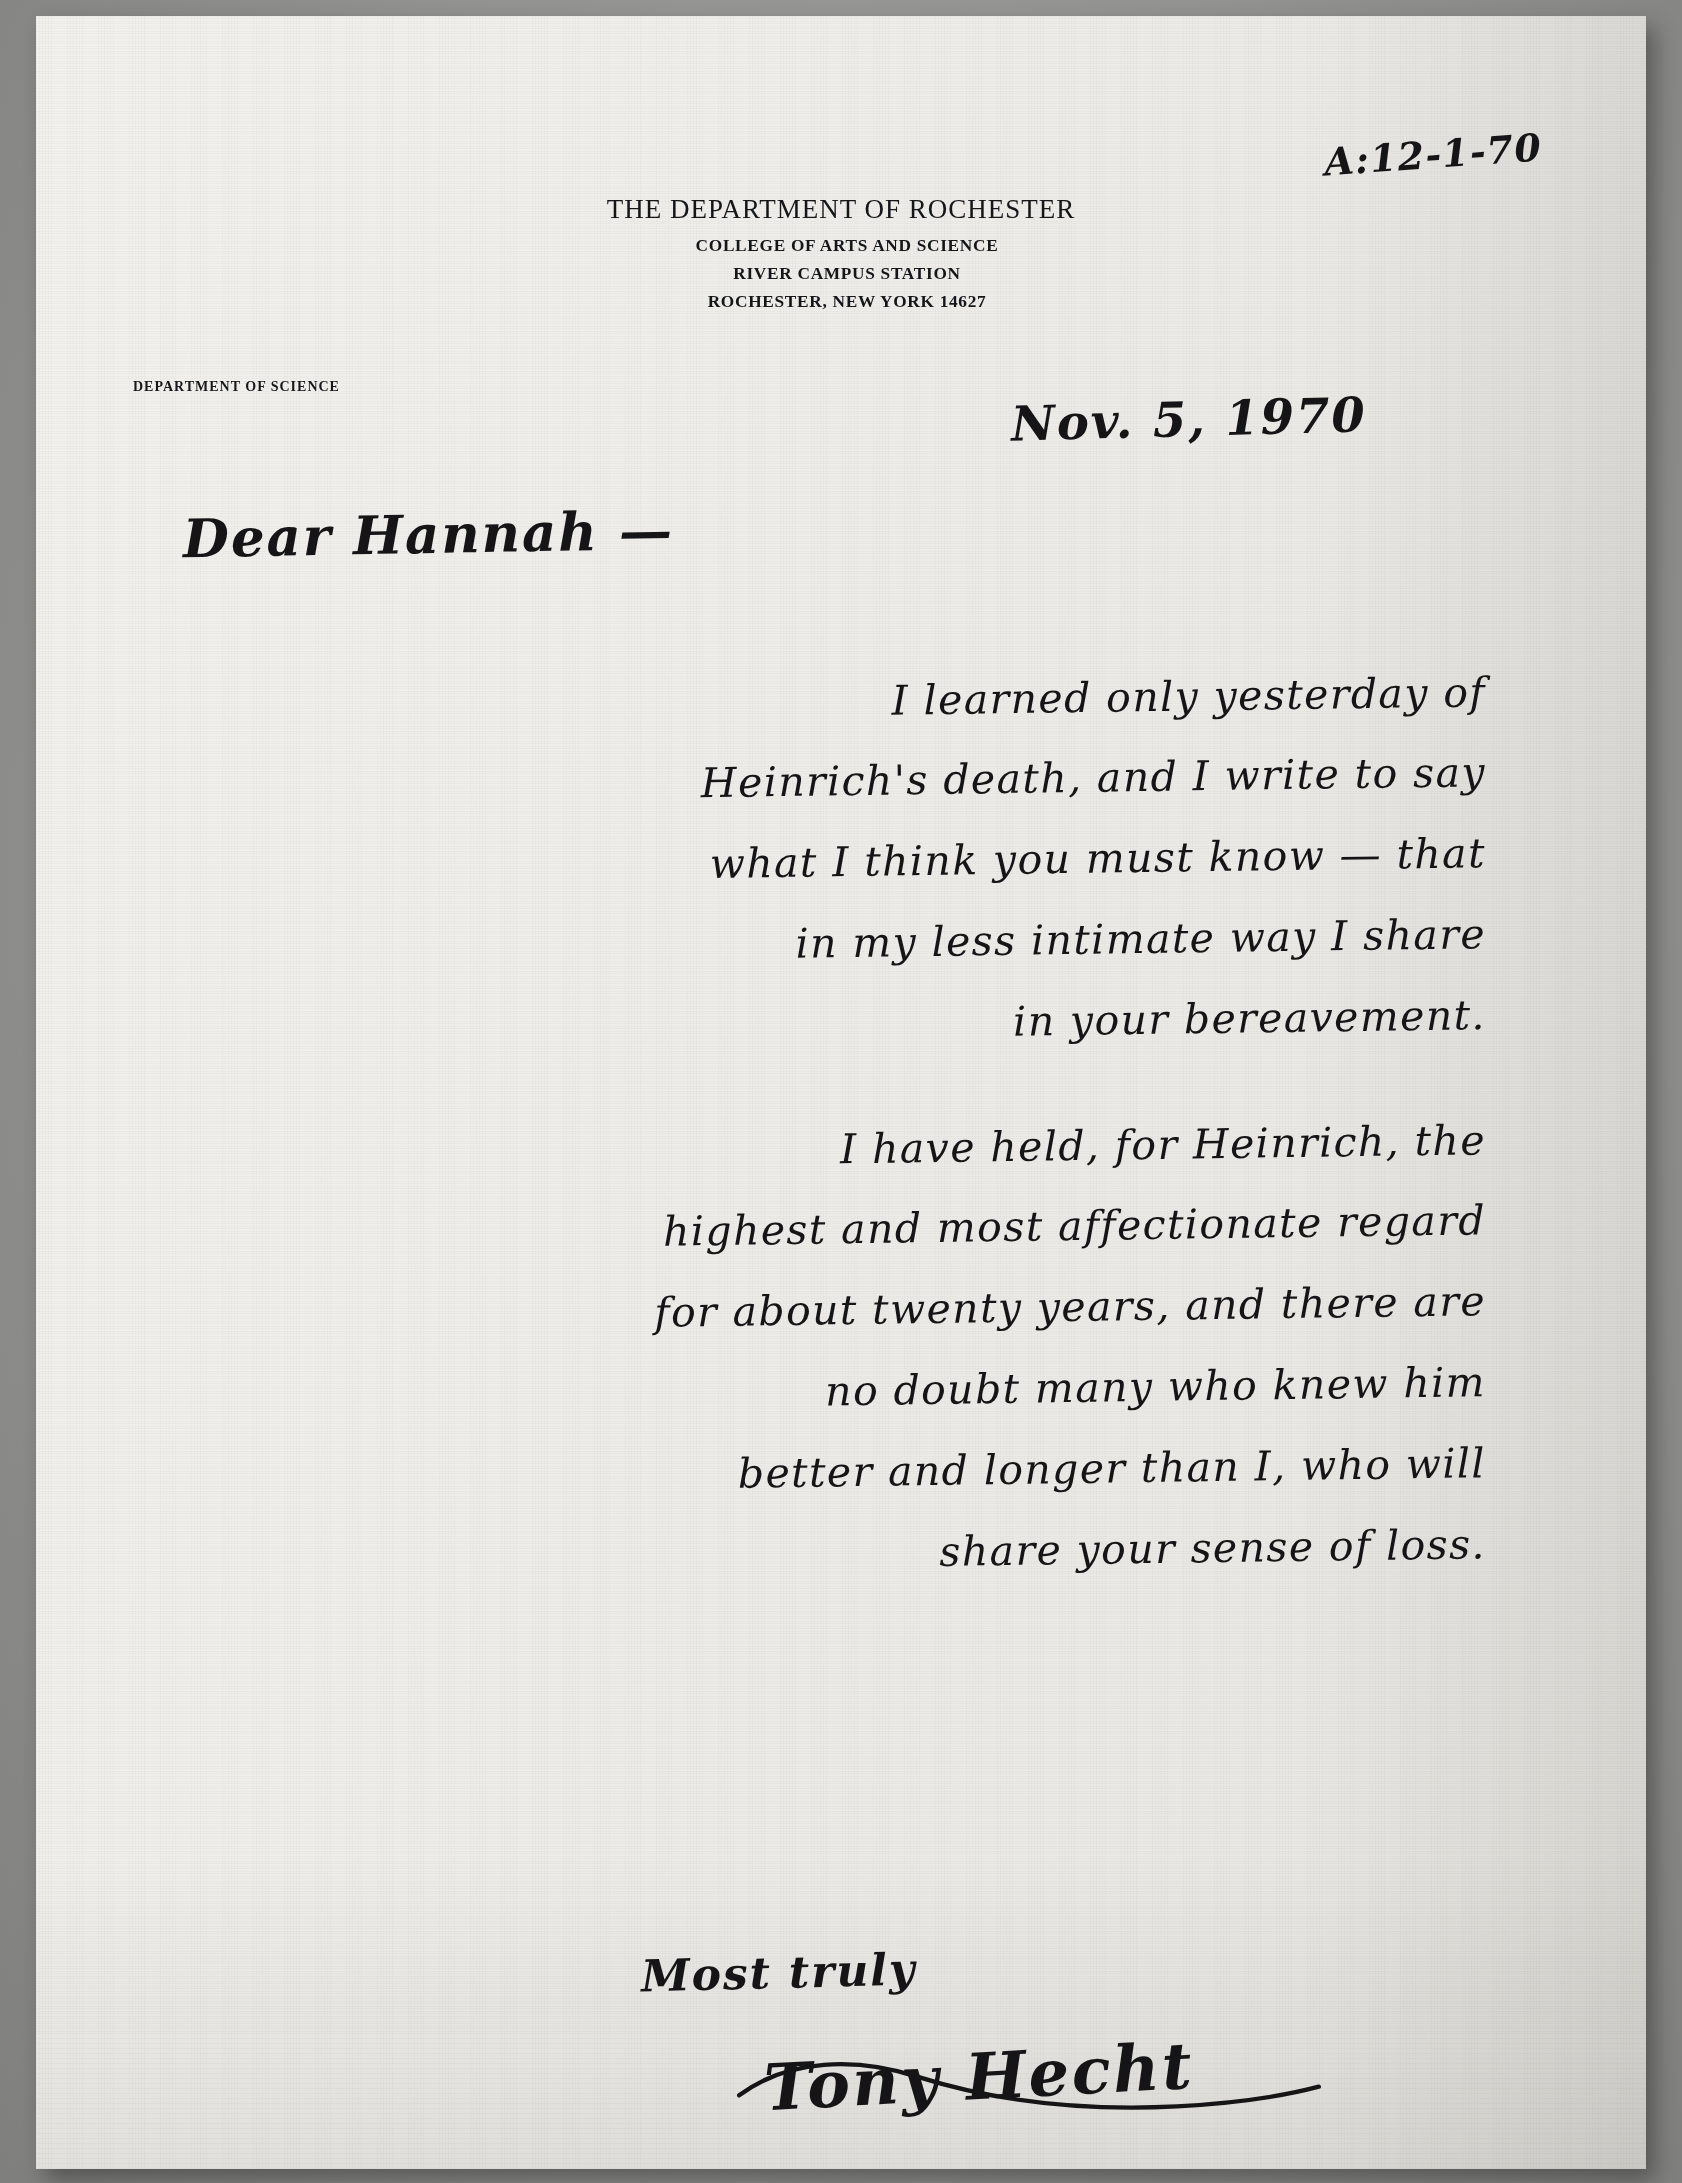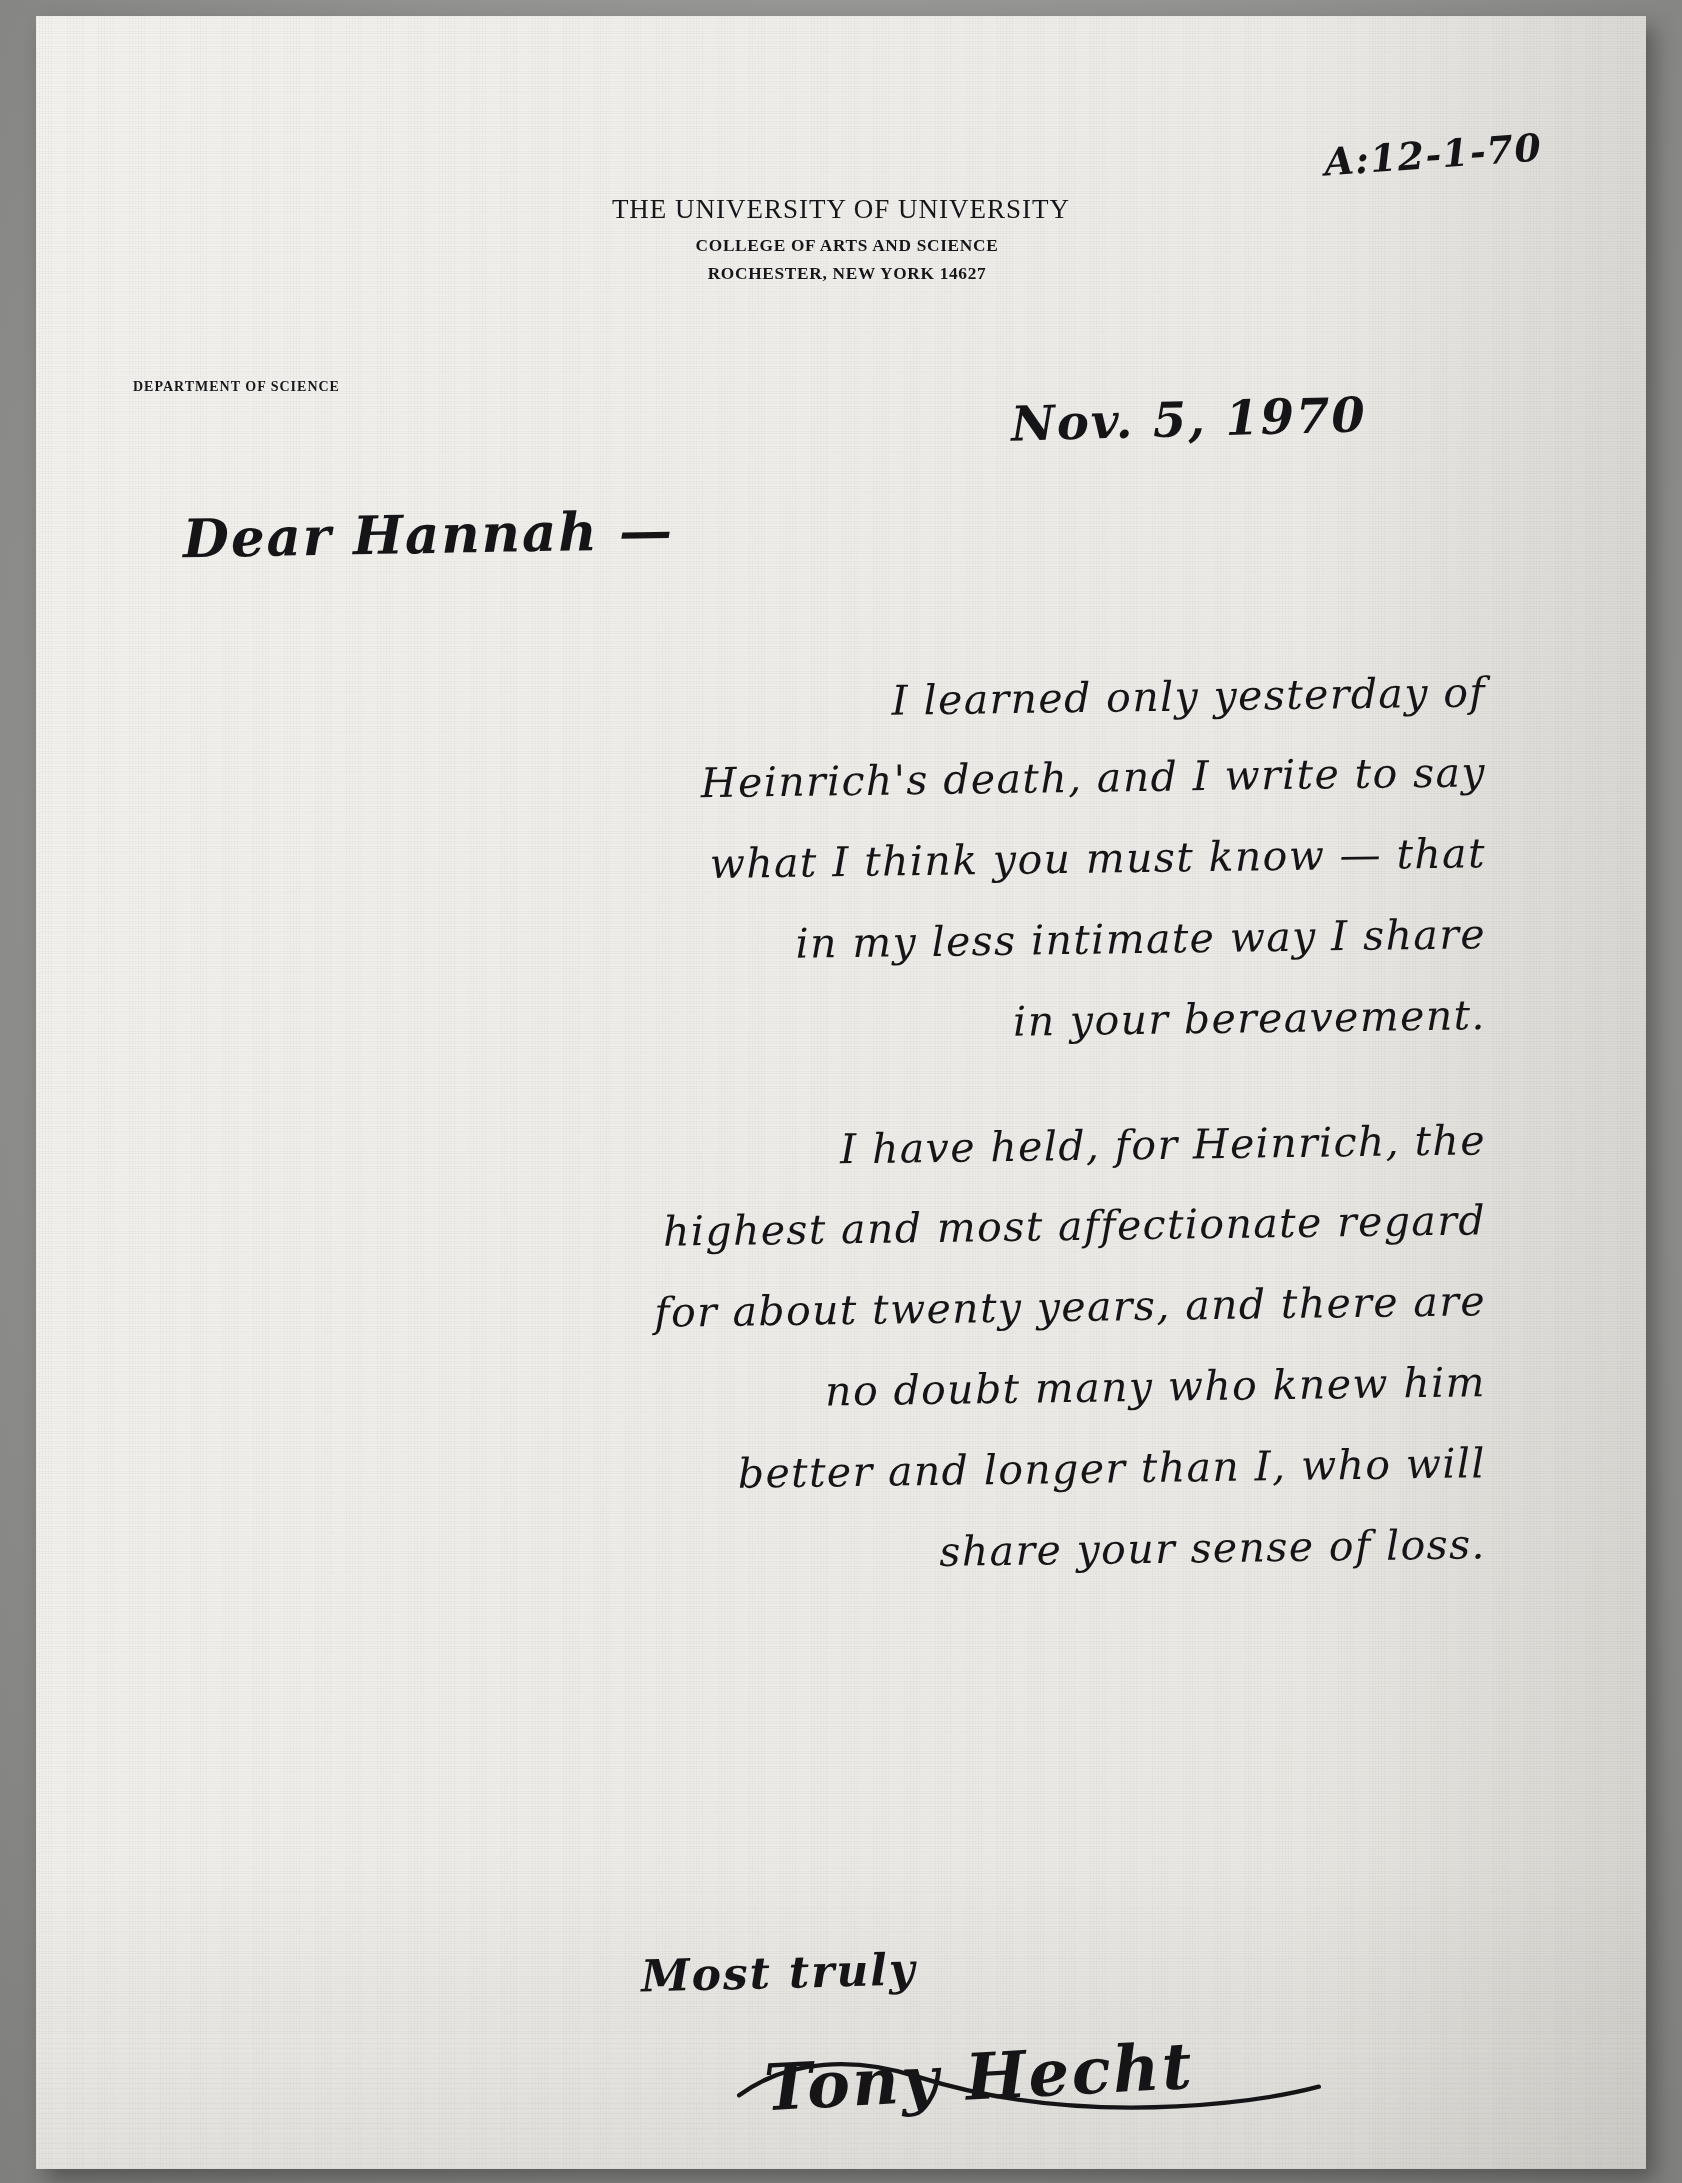--- a/index.html
+++ b/index.html
@@ -209,22 +209,23 @@
 </head>
 <body>
 
 <div class="scan">
   <div class="sheet">
     <div class="content">
 
       <div class="hand archive-note">A:12-1-70</div>
 
       <div class="letterhead">
-        <div class="lh-line1">THE UNIVERSITY OF UNIVERSITY</div>
+        <div class="lh-line1">THE DEPARTMENT OF ROCHESTER</div>
         <div class="lh-line2">COLLEGE OF ARTS AND SCIENCE</div>
+        <div class="lh-line3">RIVER CAMPUS STATION</div>
         <div class="lh-line4">ROCHESTER, NEW YORK  14627</div>
       </div>
 
       <div class="dept">DEPARTMENT OF SCIENCE</div>
 
       <div class="hand date">Nov. 5, 1970</div>
 
       <div class="hand salutation">Dear Hannah —</div>
 
       <div class="body-block">

